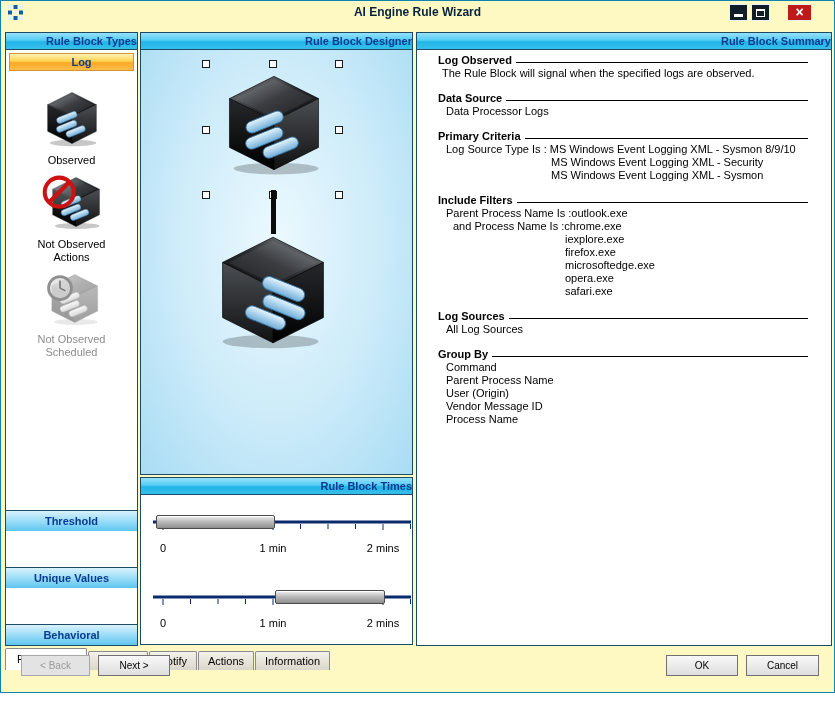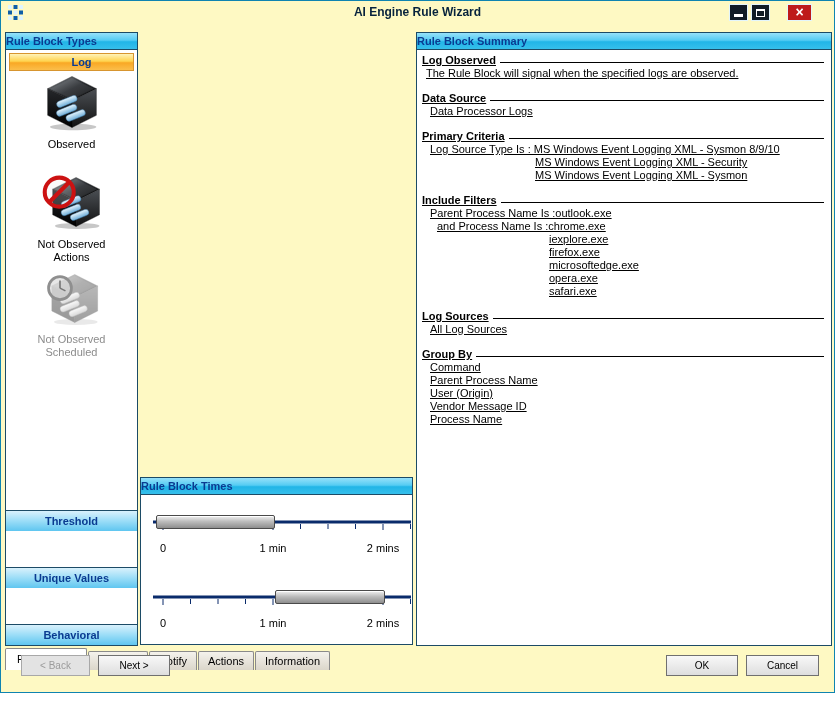--- a/index.html
+++ b/index.html
@@ -12,32 +12,32 @@
   .title { position:absolute; left:0; right:0; top:4px; text-align:center; font-size:12px; font-weight:bold; color:#07233D; }
   .win-btn { position:absolute; top:3px; height:17px; background:#101C26; border:1px solid #E3F5FC; cursor:default; }
   .btn-min { right:86px; width:19px; }
   .btn-min .bar { position:absolute; left:4px; bottom:3px; width:9px; height:3px; background:#fff; }
   .btn-max { right:64px; width:19px; }
   .btn-max .box { position:absolute; left:4px; top:4px; width:9px; height:8px; border:1px solid #fff; border-top:2px solid #fff; }
   .btn-close { right:22px; width:25px; background:#BE1A1A; color:#fff; font-size:14px; font-weight:bold; text-align:center; line-height:14px; }
 
   
   .panel { position:absolute; background:#fff; border:1px solid #1C4B66; }
-  .panel-header { height:17px; line-height:16px; text-align:left; font-weight:bold; color:#0A3B91; font-size:11px;
+  .panel-header { height:17px; line-height:16px; text-align:right; font-weight:bold; color:#0A3B91; font-size:11px;
     background:linear-gradient(#96E1FA 0%, #55CCF3 45%, #21B5E7 55%, #36BFEB 100%);
     border-bottom:1px solid #1C4B66; }
 
   
   .panel-types { left:4px; top:31px; width:133px; height:614px; }
   .log-btn { position:absolute; left:3px; right:3px; top:20px; height:18px; line-height:17px; text-align:center; font-weight:bold; color:#0A3B91;
     background:linear-gradient(#FFF3B8 0%, #FFD34E 45%, #F9A825 55%, #FBBE4A 100%); border:1px solid #D7952F;padding-left:20px; }
   .type-item { position:absolute; left:0; width:131px; display:flex; flex-direction:column; align-items:center; gap:7px; }
   .type-item .lbl { font-size:11px; line-height:12px; text-align:center; color:#000; }
   .type-item .lbl.gray { color:#8C8C8C; }
-  .item-observed { top:40px; }
+  .item-observed { top:56px; }
   .item-not-observed { top:140px; }
   .item-scheduled { top:238px; }
   .cat-btns { position:absolute; left:0; right:0; bottom:0; }
   .cat-btn { height:21px; line-height:20px; text-align:center; font-weight:bold; color:#0A3B91;
     background:linear-gradient(#D9F1FC 0%, #9BDDF7 50%, #5FC6F0 100%); border-top:1px solid #1C4B66;margin-top:36px; }
 
   
   .panel-designer { left:139px; top:31px; width:273px; height:443px; }
   .designer-area { position:absolute; left:0; right:0; top:17px; bottom:0;
     background:radial-gradient(ellipse at 50% 45%, #ECF9FE 0%, #CCEBF9 55%, #A9DCF4 100%); }
@@ -55,21 +55,21 @@
     background:linear-gradient(#F2F2F2 0%, #BDBDBD 45%, #8E8E8E 100%); box-shadow:inset 0 1px 0 #fff; }
   .thumb-1 { left:15px; width:119px; }
   .thumb-2 { left:134px; width:110px; }
   .slab { position:absolute; top:30px; font-size:11px; text-align:center; color:#000; }
   .slab-0 { left:14px; width:16px; }
   .slab-1 { left:114px; width:36px; }
   .slab-2 { left:218px; width:48px; }
 
   
   .panel-summary { left:415px; top:31px; width:416px; height:614px; }
-  .summary-body { position:absolute; left:0; right:0; top:17px; bottom:0; padding:4px 5px; overflow:hidden; background:#fff;text-decoration:underline; }
+  .summary-body { position:absolute; left:0; right:0; top:17px; bottom:0; padding:4px 21px; overflow:hidden; background:#fff; }
   .sec { margin-bottom:12px; }
   .sec-title { display:flex; align-items:center; font-weight:bold; line-height:13px; }
   .sec-title .rule { flex:1; height:0; border-top:1px solid #000; margin:3px 2px 0 4px; }
   .sline { padding-left:8px; line-height:13px; }
   .sline.desc { padding-left:4px; }
   .pc-cont { padding-left:113px; }
   .if-and { padding-left:15px; }
   .if-val { padding-left:127px; }
 
   
@@ -182,20 +182,42 @@
       <div class="lbl gray" style="margin-top:-6px">Scheduled</div>
     </div>
 
     <div class="cat-btns">
       <div class="cat-btn">Threshold</div>
       <div class="cat-btn">Unique Values</div>
       <div class="cat-btn">Behavioral</div>
     </div>
   </div>
 
+  <div class="panel panel-designer">
+    <div class="panel-header">Rule Block Designer</div>
+    <div class="designer-area">
+
+      <div class="handle" style="left:61px;top:10px"></div>
+      <div class="handle" style="left:128px;top:10px"></div>
+      <div class="handle" style="left:194px;top:10px"></div>
+      <div class="handle" style="left:61px;top:76px"></div>
+      <div class="handle" style="left:194px;top:76px"></div>
+      <div class="handle" style="left:61px;top:141px"></div>
+      <div class="handle" style="left:128px;top:141px"></div>
+      <div class="handle" style="left:194px;top:141px"></div>
+
+      <svg class="cube1" viewBox="0 0 100 100">
+          <use href="#cubeSym"></use>
+        </svg>
+      <div class="connector"></div>
+      <svg class="cube2" viewBox="0 0 100 100">
+          <use href="#cubeSym"></use>
+        </svg>
+    </div>
+  </div>
 
   <div class="panel panel-times">
     <div class="panel-header">Rule Block Times</div>
     <div class="times-area">
 
       <div class="slider slider-1">
         <svg width="271" height="22">
           <line x1="12" y1="10" x2="270" y2="10" stroke="#0A2B6B" stroke-width="3"></line>
           <g stroke="#0A2B6B" stroke-width="1">
             <line x1="22" y1="12" x2="22" y2="18"></line>

